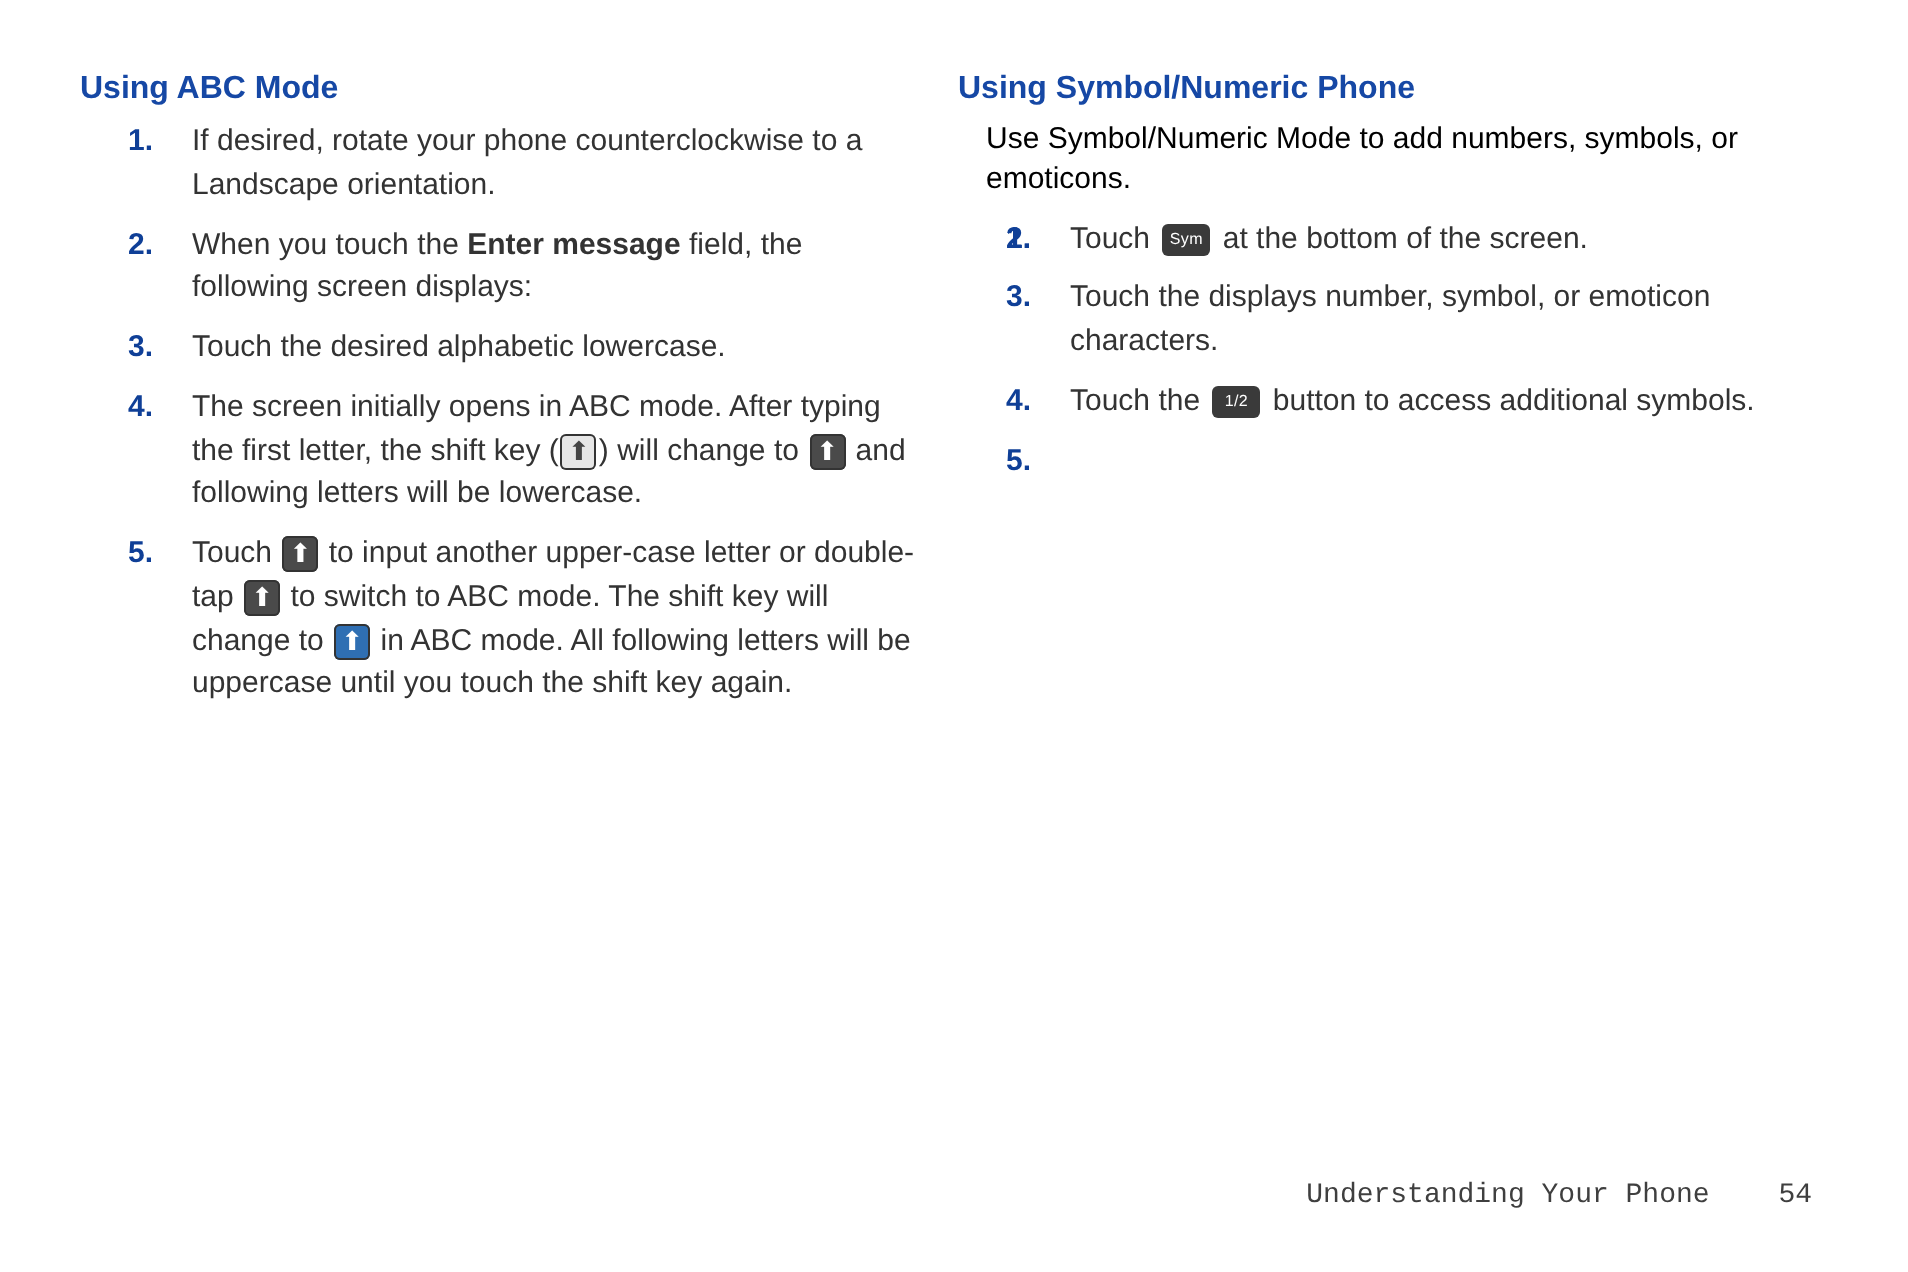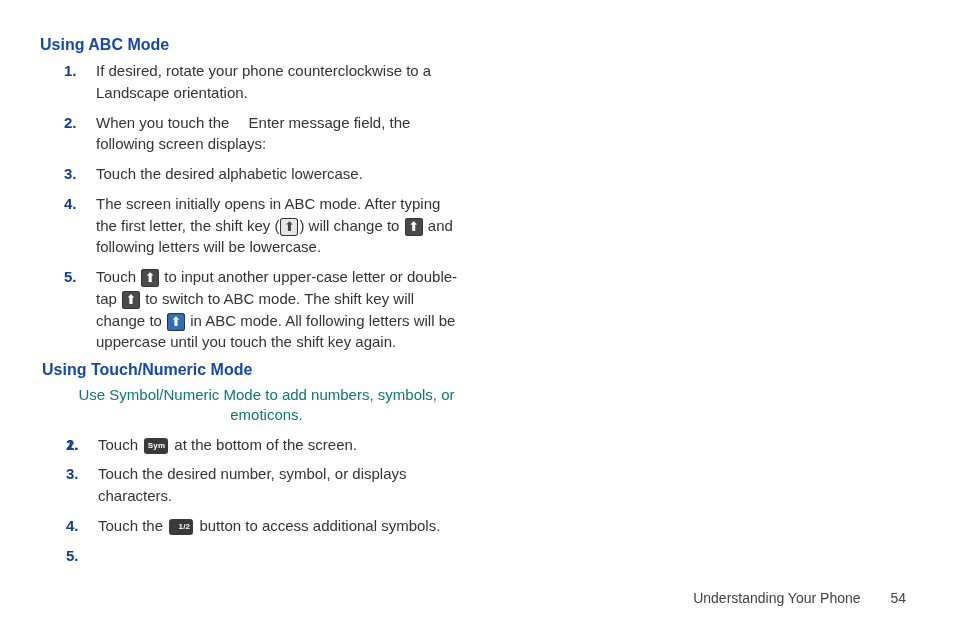--- a/index.html
+++ b/index.html
@@ -9,43 +9,41 @@
     height: 636px;
     background: #fff;
     font-family: "Helvetica Neue", Arial, sans-serif;
     color: #2d2d2d;
   }
   .page {
     display: flex;
     padding: 36px 40px 0 40px;
     box-sizing: border-box;
     height: 600px;
-    flex-direction: column;
   }
   .col {
     width: 50%;
     box-sizing: border-box;
   }
   .col-left { padding-right: 18px; }
   .col-right { padding-left: 2px; }
   h2.section {
     margin: 0 0 6px 0;
     color: #1648a5;
     font-weight: 800;
     font-size: 16px;
     letter-spacing: 0;
     font-stretch: condensed;
   }
   p.intro {
     margin: 0 0 8px 14px;
     font-size: 15px;
     line-height: 1.35;
     font-stretch: condensed;
-    color: #0f766e;
-    text-align: center;
+    color: #000000;
   }
   ol {
     list-style: none;
     padding: 0;
     margin: 0 0 0 36px;
   }
   ol > li {
     position: relative;
     padding-left: 20px;
     margin-bottom: 8px;
@@ -56,21 +54,21 @@
   }
   ol > li .num {
     position: absolute;
     left: -12px;
     top: 0;
     font-weight: 800;
     color: #0f3f97;
     font-size: 15px;
     font-stretch: condensed;
   }
-  strong { font-weight: 400; margin-left: 15px; }
+  strong { font-weight: 700; }
   .key {
     display: inline-block;
     vertical-align: middle;
     width: 18px;
     height: 18px;
     border-radius: 3px;
     position: relative;
     margin: 0 1px;
     box-shadow: 0 0 0 1px #333 inset;
   }
@@ -90,39 +88,40 @@
 
   .badge {
     display:inline-block;
     vertical-align: middle;
     min-width: 24px;
     height: 16px;
     border-radius: 3px;
     background:#3a3a3a;
     color:#fff;
     font-size:8px;
-    font-weight:700;
-    text-align:right;
+    font-weight:400;
+    text-align:center;
     line-height:16px;
     padding: 0 3px;
     box-sizing:border-box;
     margin: 0 2px;
     letter-spacing:0.2px;
   }
   .footer {
     position: absolute;
     width: 954px;
     top: 590px;
     left: 0;
     text-align: right;
     font-size: 14px;
     color: #3f3f3f;
     padding-right: 48px;
     box-sizing: border-box;
     font-stretch: condensed;
+    font-family: Liberation Mono, monospace;
   }
   .footer .pg {
     display:inline-block;
     margin-left: 26px;
   }
 </style>
 </head>
 <body>
 
 <div class="page">
@@ -130,26 +129,26 @@
     <h2 class="section">Using ABC Mode</h2>
     <ol>
         <li><span class="num">1.</span><span>If desired, rotate your phone counterclockwise to a Landscape orientation.</span></li>
         <li><span class="num">2.</span><span>When you touch the <strong>Enter message</strong> field, the following screen displays:</span></li>
         <li><span class="num">3.</span><span>Touch the desired alphabetic lowercase.</span></li>
         <li><span class="num">4.</span><span>The screen initially opens in ABC mode. After typing the first letter, the shift key (<span class="key key-light"><span class="arrow">⬆</span></span>) will change to <span class="key key-dark"><span class="arrow">⬆</span></span> and following letters will be lowercase.</span></li>
         <li><span class="num">5.</span><span>Touch <span class="key key-dark"><span class="arrow">⬆</span></span> to input another upper-case letter or double-tap <span class="key key-dark"><span class="arrow">⬆</span></span> to switch to ABC mode. The shift key will change to <span class="key key-blue"><span class="arrow">⬆</span></span> in ABC mode. All following letters will be uppercase until you touch the shift key again.</span></li>
       </ol>
   </div>
   <div class="col col-right">
-    <h2 class="section">Using Touch/Numeric Mode</h2>
+    <h2 class="section">Using Symbol/Numeric Phone</h2>
     <p class="intro">Use Symbol/Numeric Mode to add numbers, symbols, or emoticons.</p>
     <ol>
         <li><span class="num">1.</span></li>
         <li><span class="num">2.</span><span>Touch <span class="badge">Sym</span> at the bottom of the screen.</span></li>
-        <li><span class="num">3.</span><span>Touch the desired number, symbol, or displays characters.</span></li>
+        <li><span class="num">3.</span><span>Touch the displays number, symbol, or emoticon characters.</span></li>
         <li><span class="num">4.</span><span>Touch the <span class="badge">1/2</span> button to access additional symbols.</span></li>
         <li><span class="num">5.</span></li>
       </ol>
   </div>
 </div>
 
 <div class="footer">
   <span>Understanding Your Phone</span>
   <span class="pg">54</span>
 </div>

